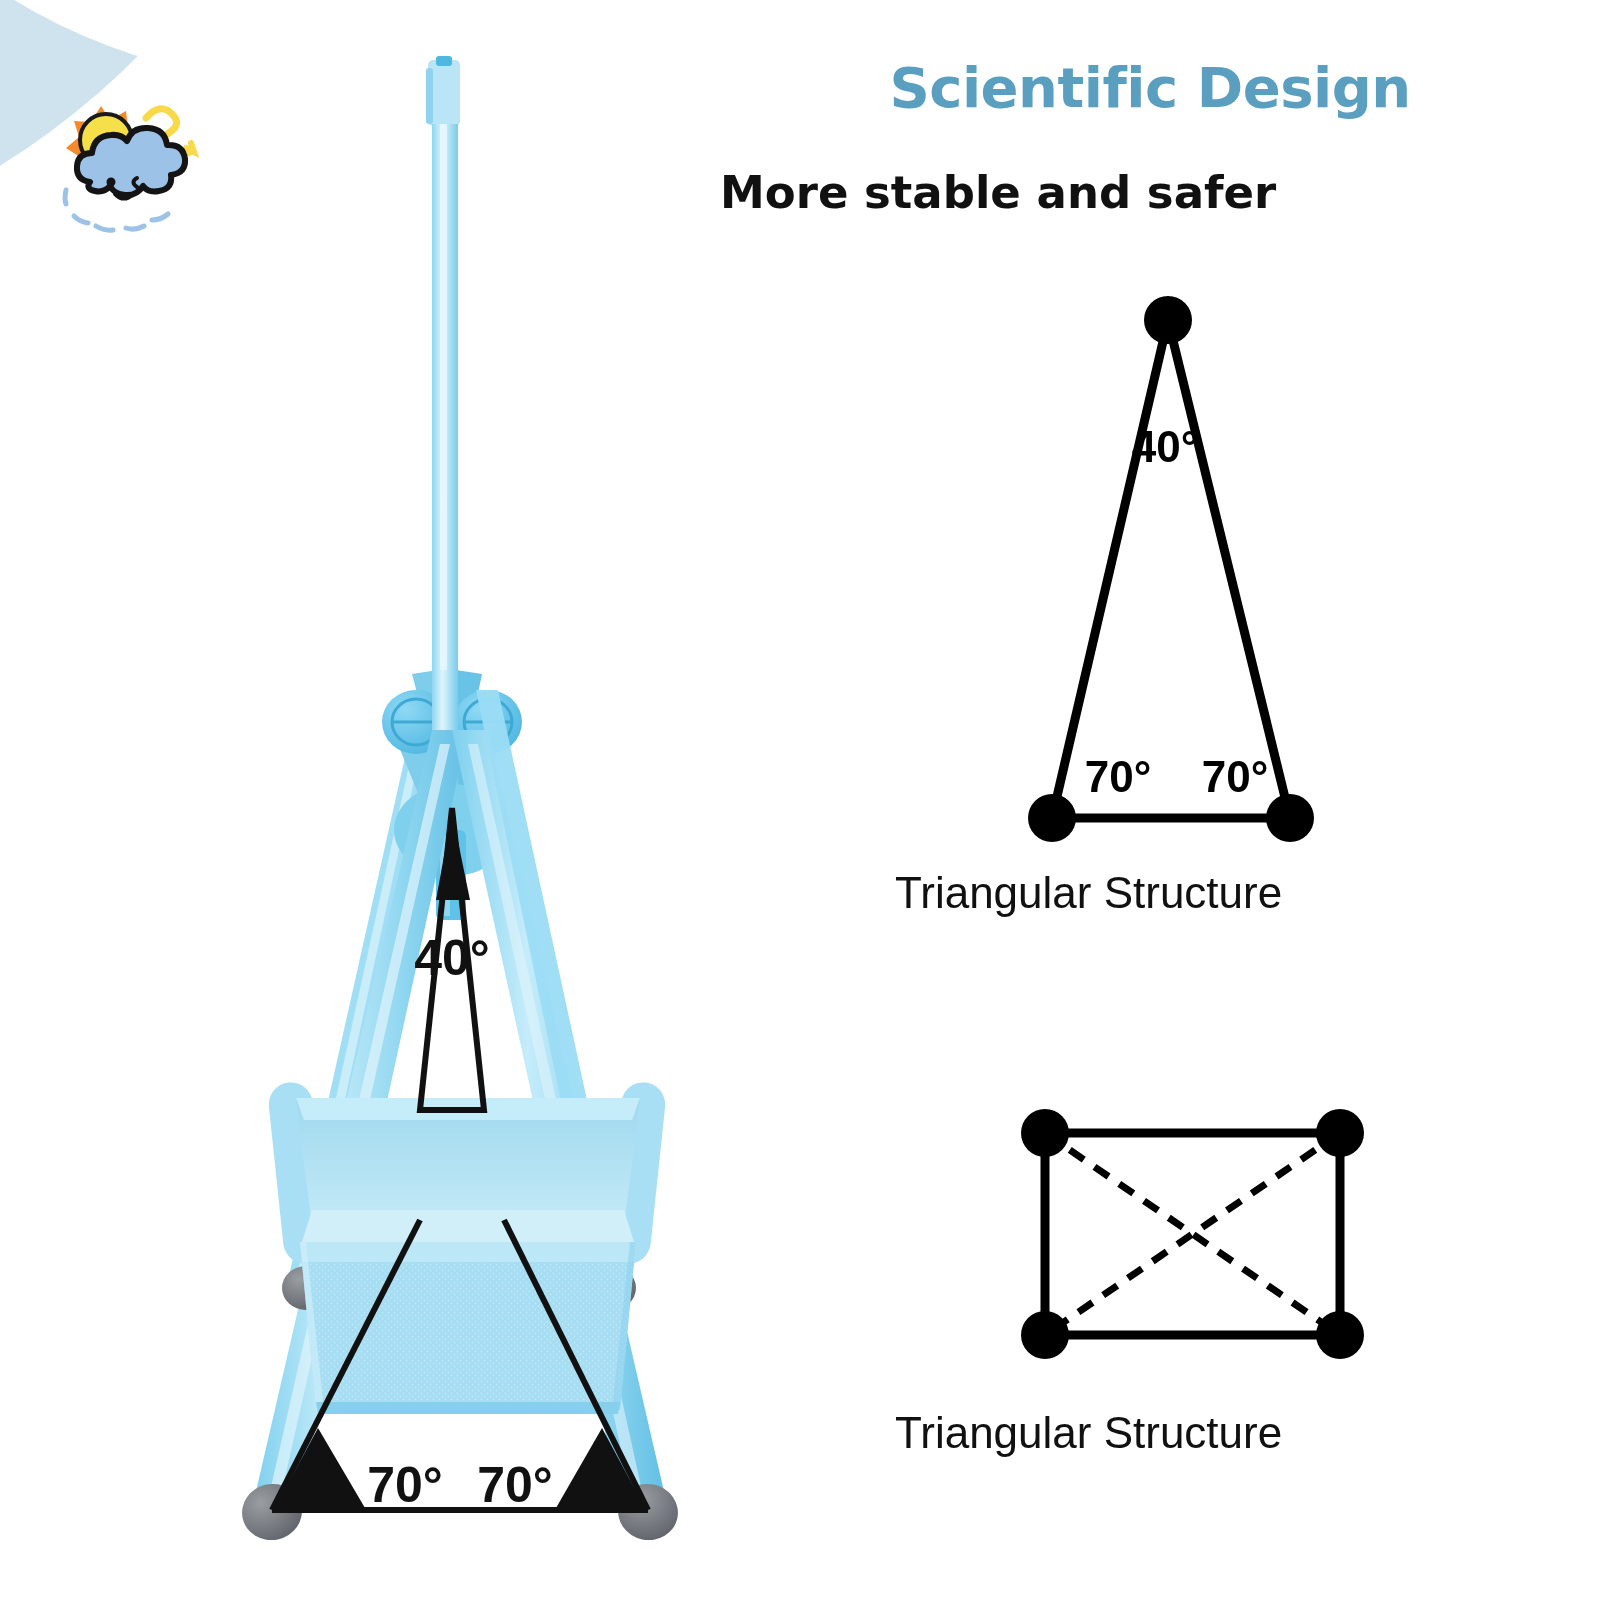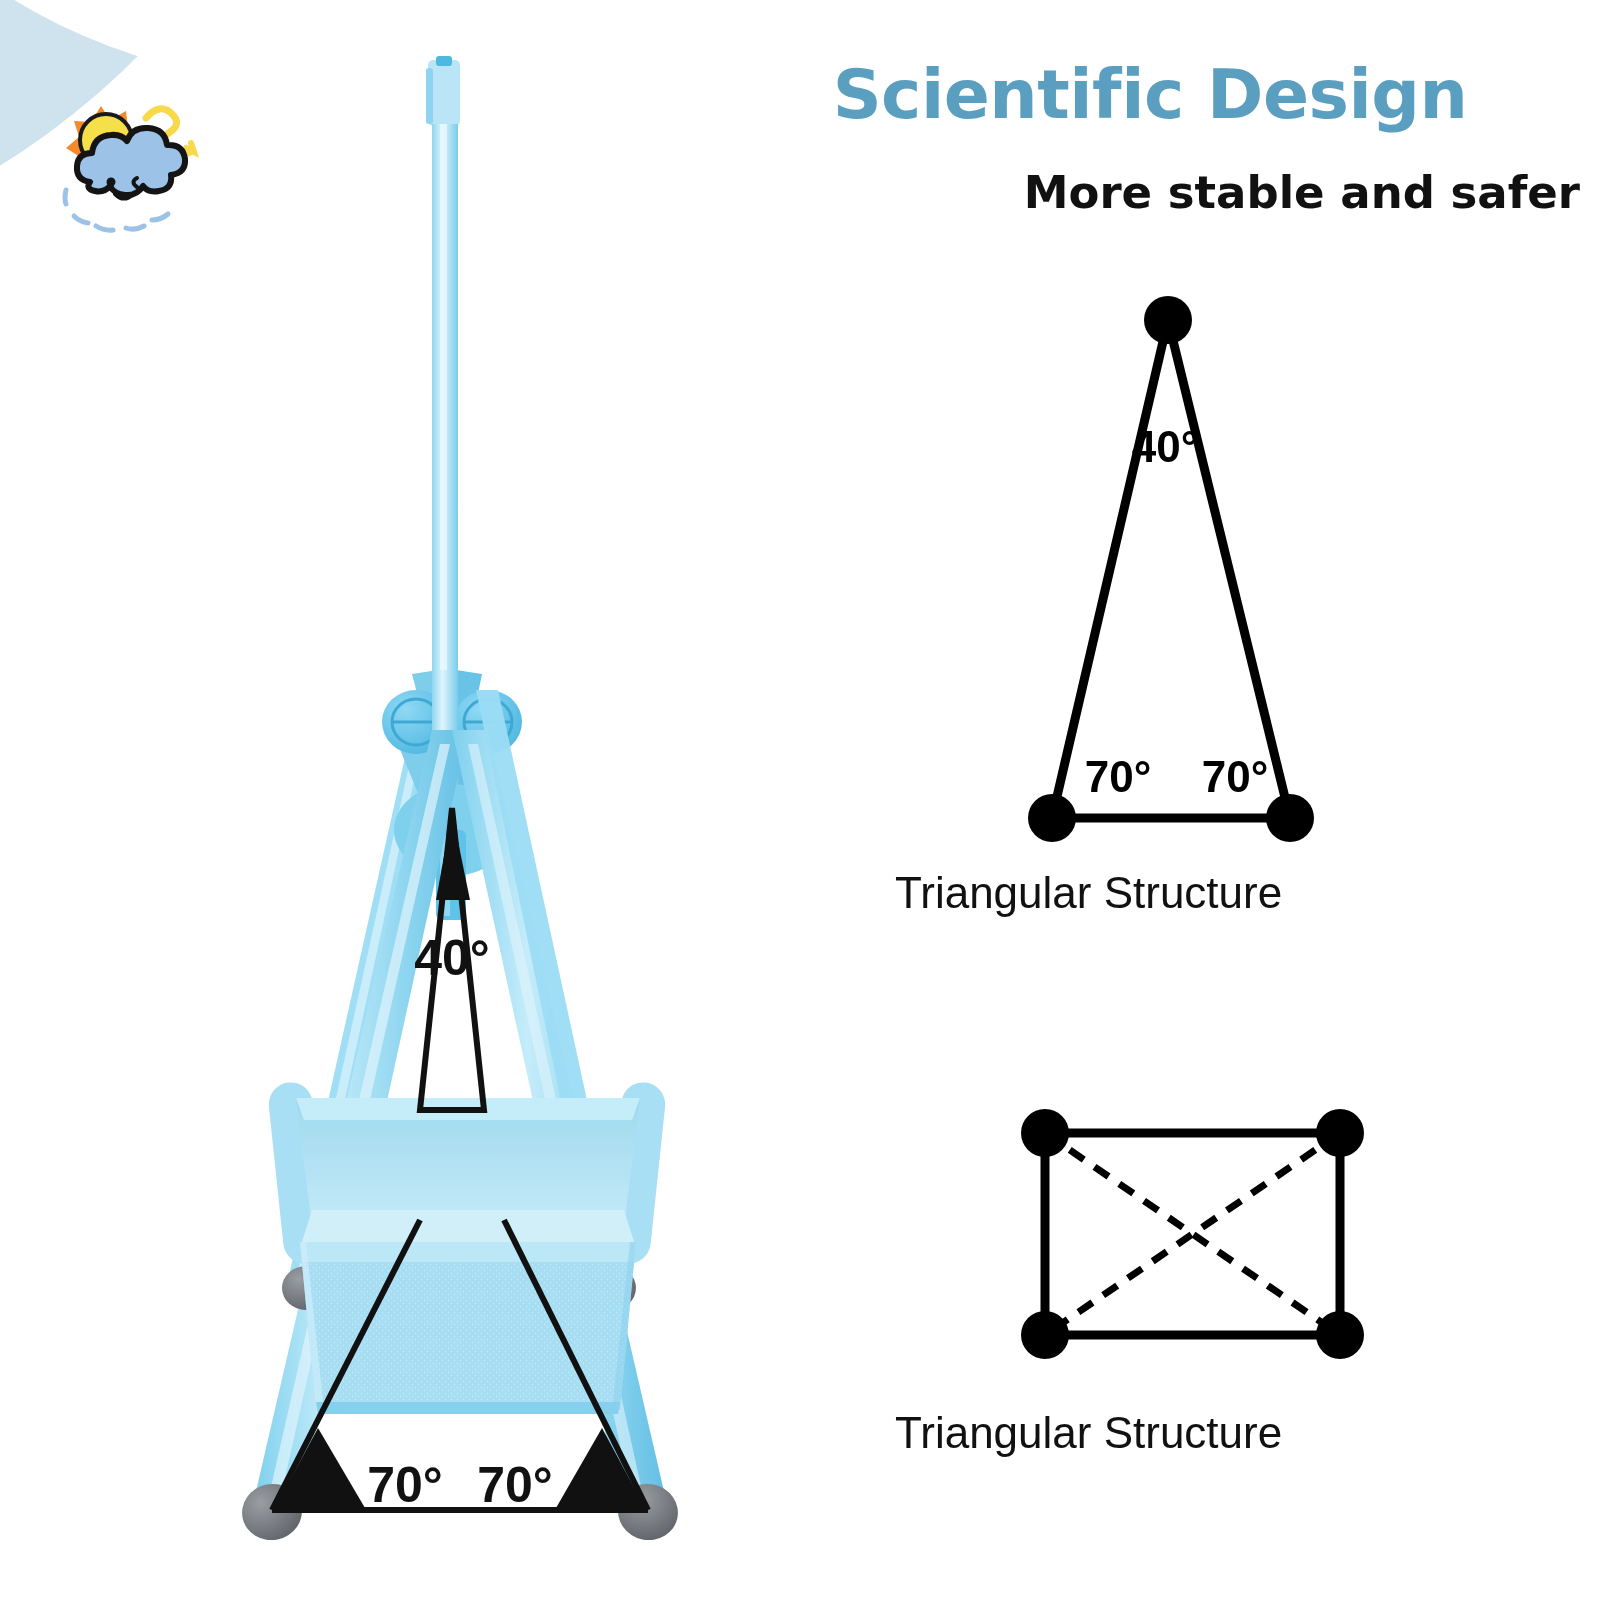--- a/index.html
+++ b/index.html
@@ -46,33 +46,33 @@
     height: 180px;
   }
 
   
   .headline {
     position: absolute;
     left: 720px;
     top: 55px;
     width: 860px;
     text-align: center;
-    font-size: 68px;
+    font-size: 56px;
     font-weight: bold;
     letter-spacing: -0.5px;
     color: #5b9fc0;
     font-family: "DejaVu Sans", sans-serif;
     white-space: nowrap;
   }
   .subhead {
     position: absolute;
     left: 720px;
     top: 166px;
     width: 860px;
-    text-align: right;
+    text-align: left;
     font-size: 45px;
     font-weight: bold;
     color: #111111;
     font-family: "DejaVu Sans", sans-serif;
     white-space: nowrap;
   }
 
   
   .diagram-triangle {
     position: absolute;

